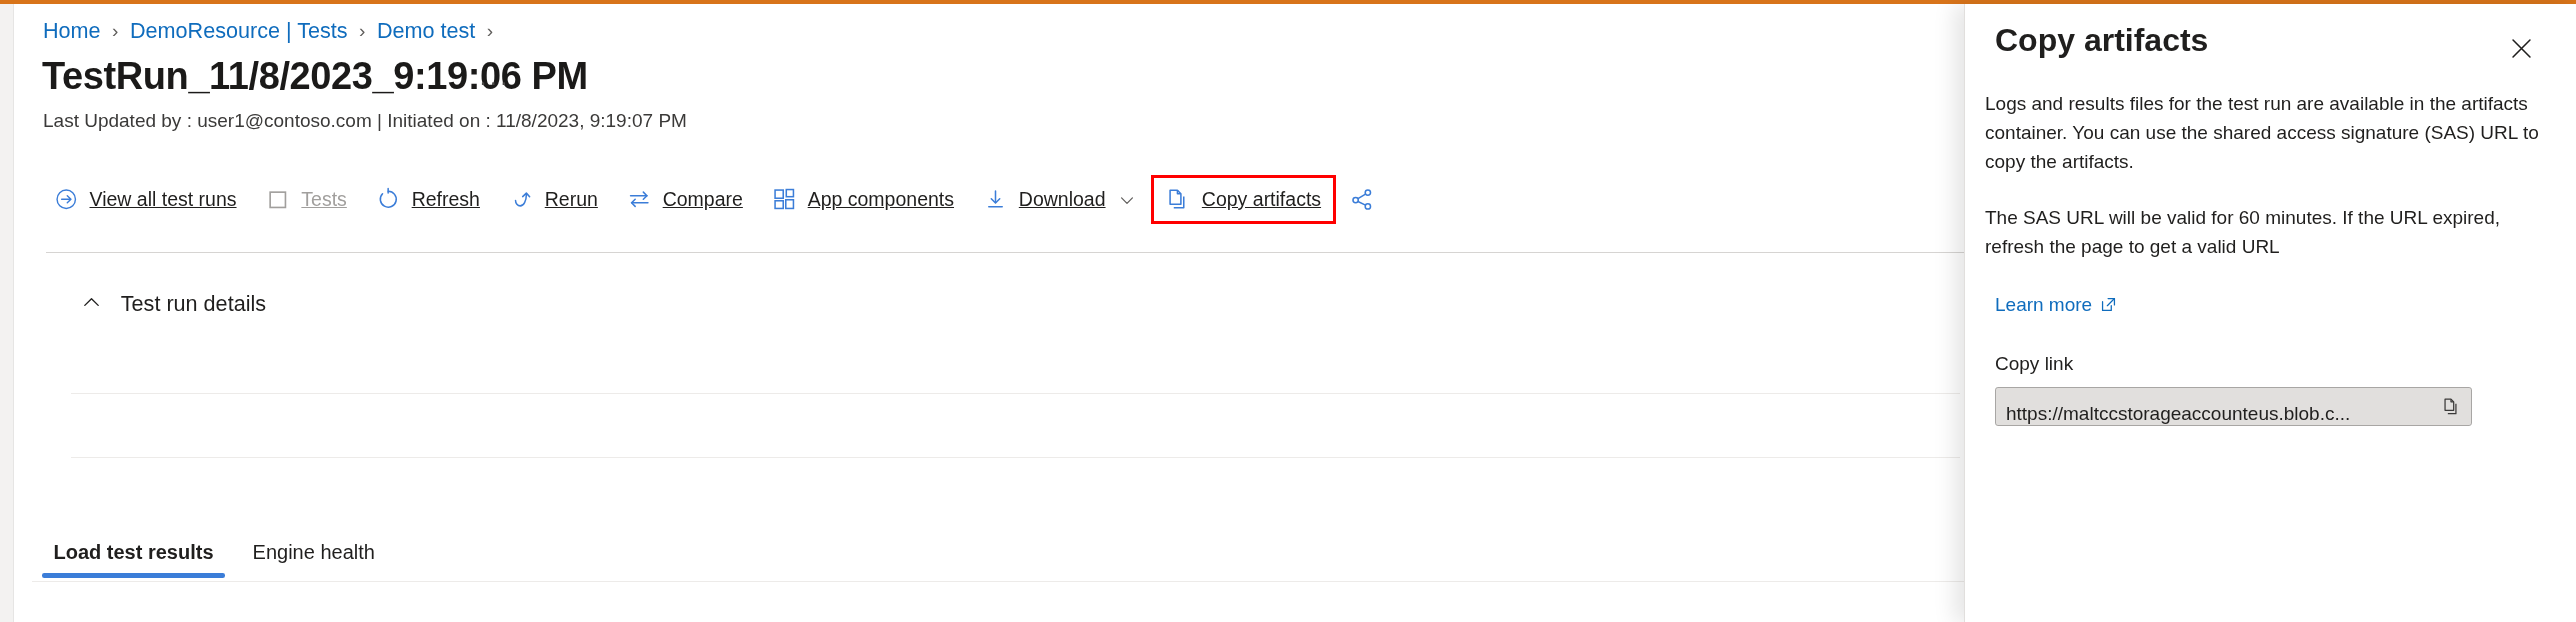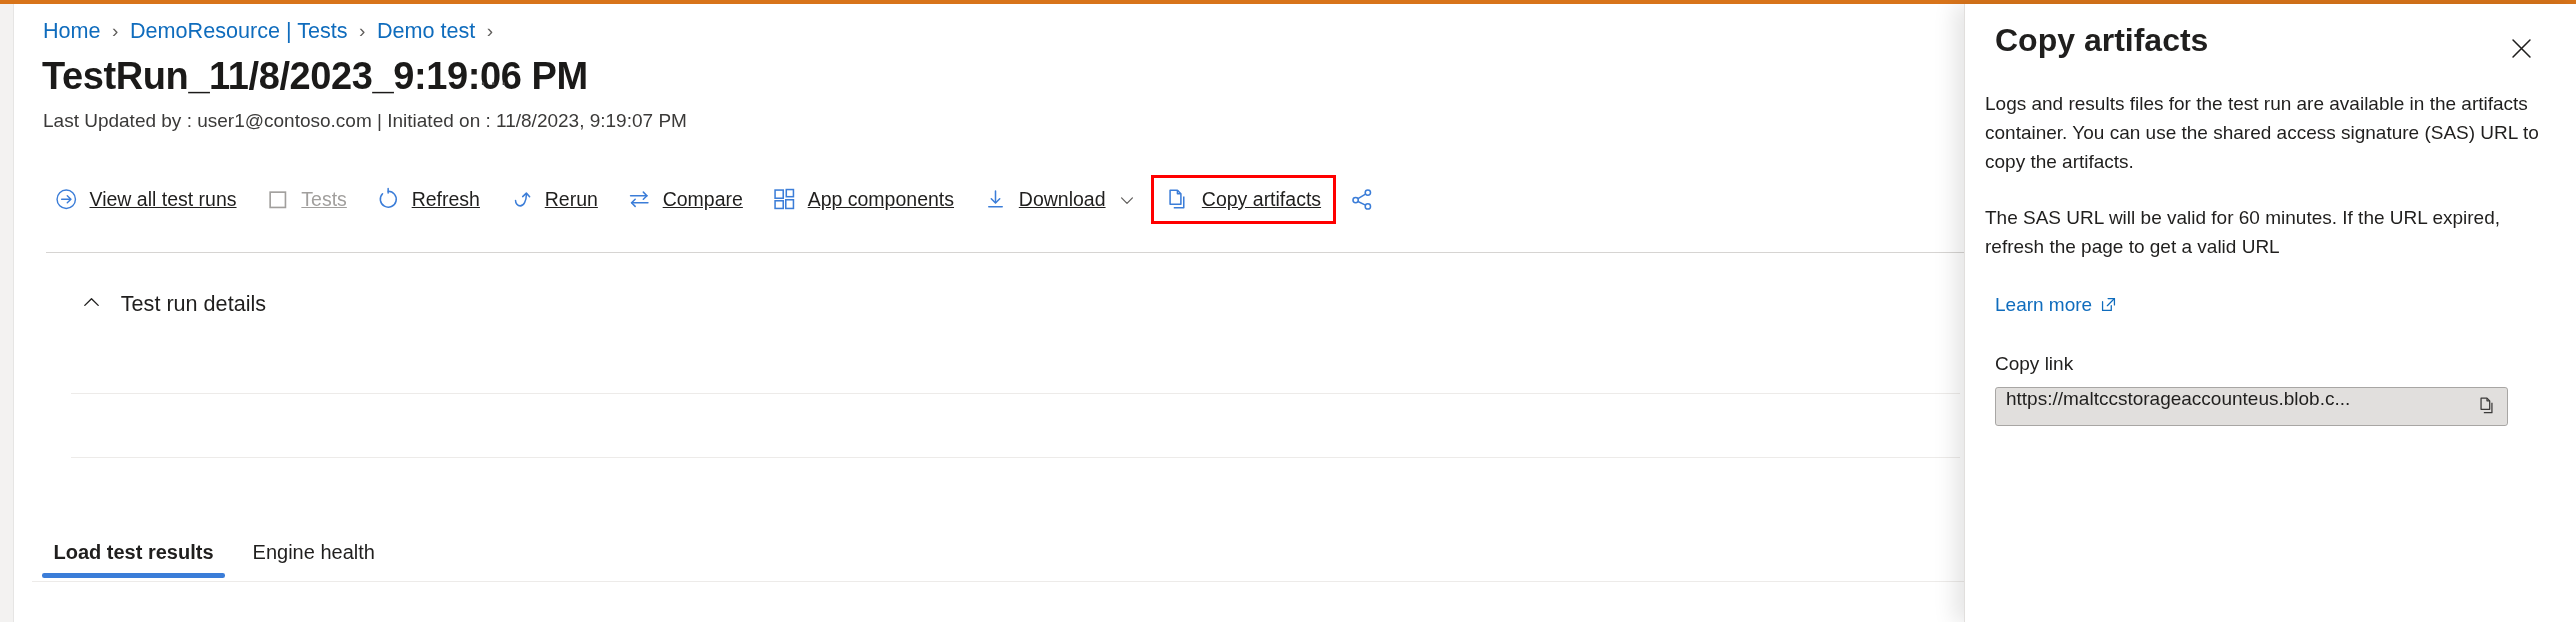--- a/index.html
+++ b/index.html
@@ -193,23 +193,23 @@
   .learn-more .ext { margin-left: 7.2px; display:flex; align-items:center; }
 
   .copy-label {
     margin-left: 30px; margin-top: 0;
     font-size: 19px; line-height: 24.5px; color: #201f1e;
   }
 
   .copy-field {
     position: relative;
     margin: 10px 0 0 30px;
-    width: 513px; height: 39px;
+    width: 477px; height: 39px;
     background: #e1dfdd; border: 1.4px solid #a8a6a4; border-radius: 2.9px;
-    display: flex; align-items: flex-start;
+    display: flex; align-items: flex-end;
   }
   .copy-field .val {
     flex: 1 1 auto; padding-left: 10px;
     font-size: 19px; line-height: 21.6px; color: #201f1e;
     white-space: nowrap; overflow: hidden; text-overflow: clip;
   }
   .copy-field .copybtn {
     flex: 0 0 auto; width: 39px; height: 36px;
     display: flex; align-items: center; justify-content: center;
     cursor: pointer;

